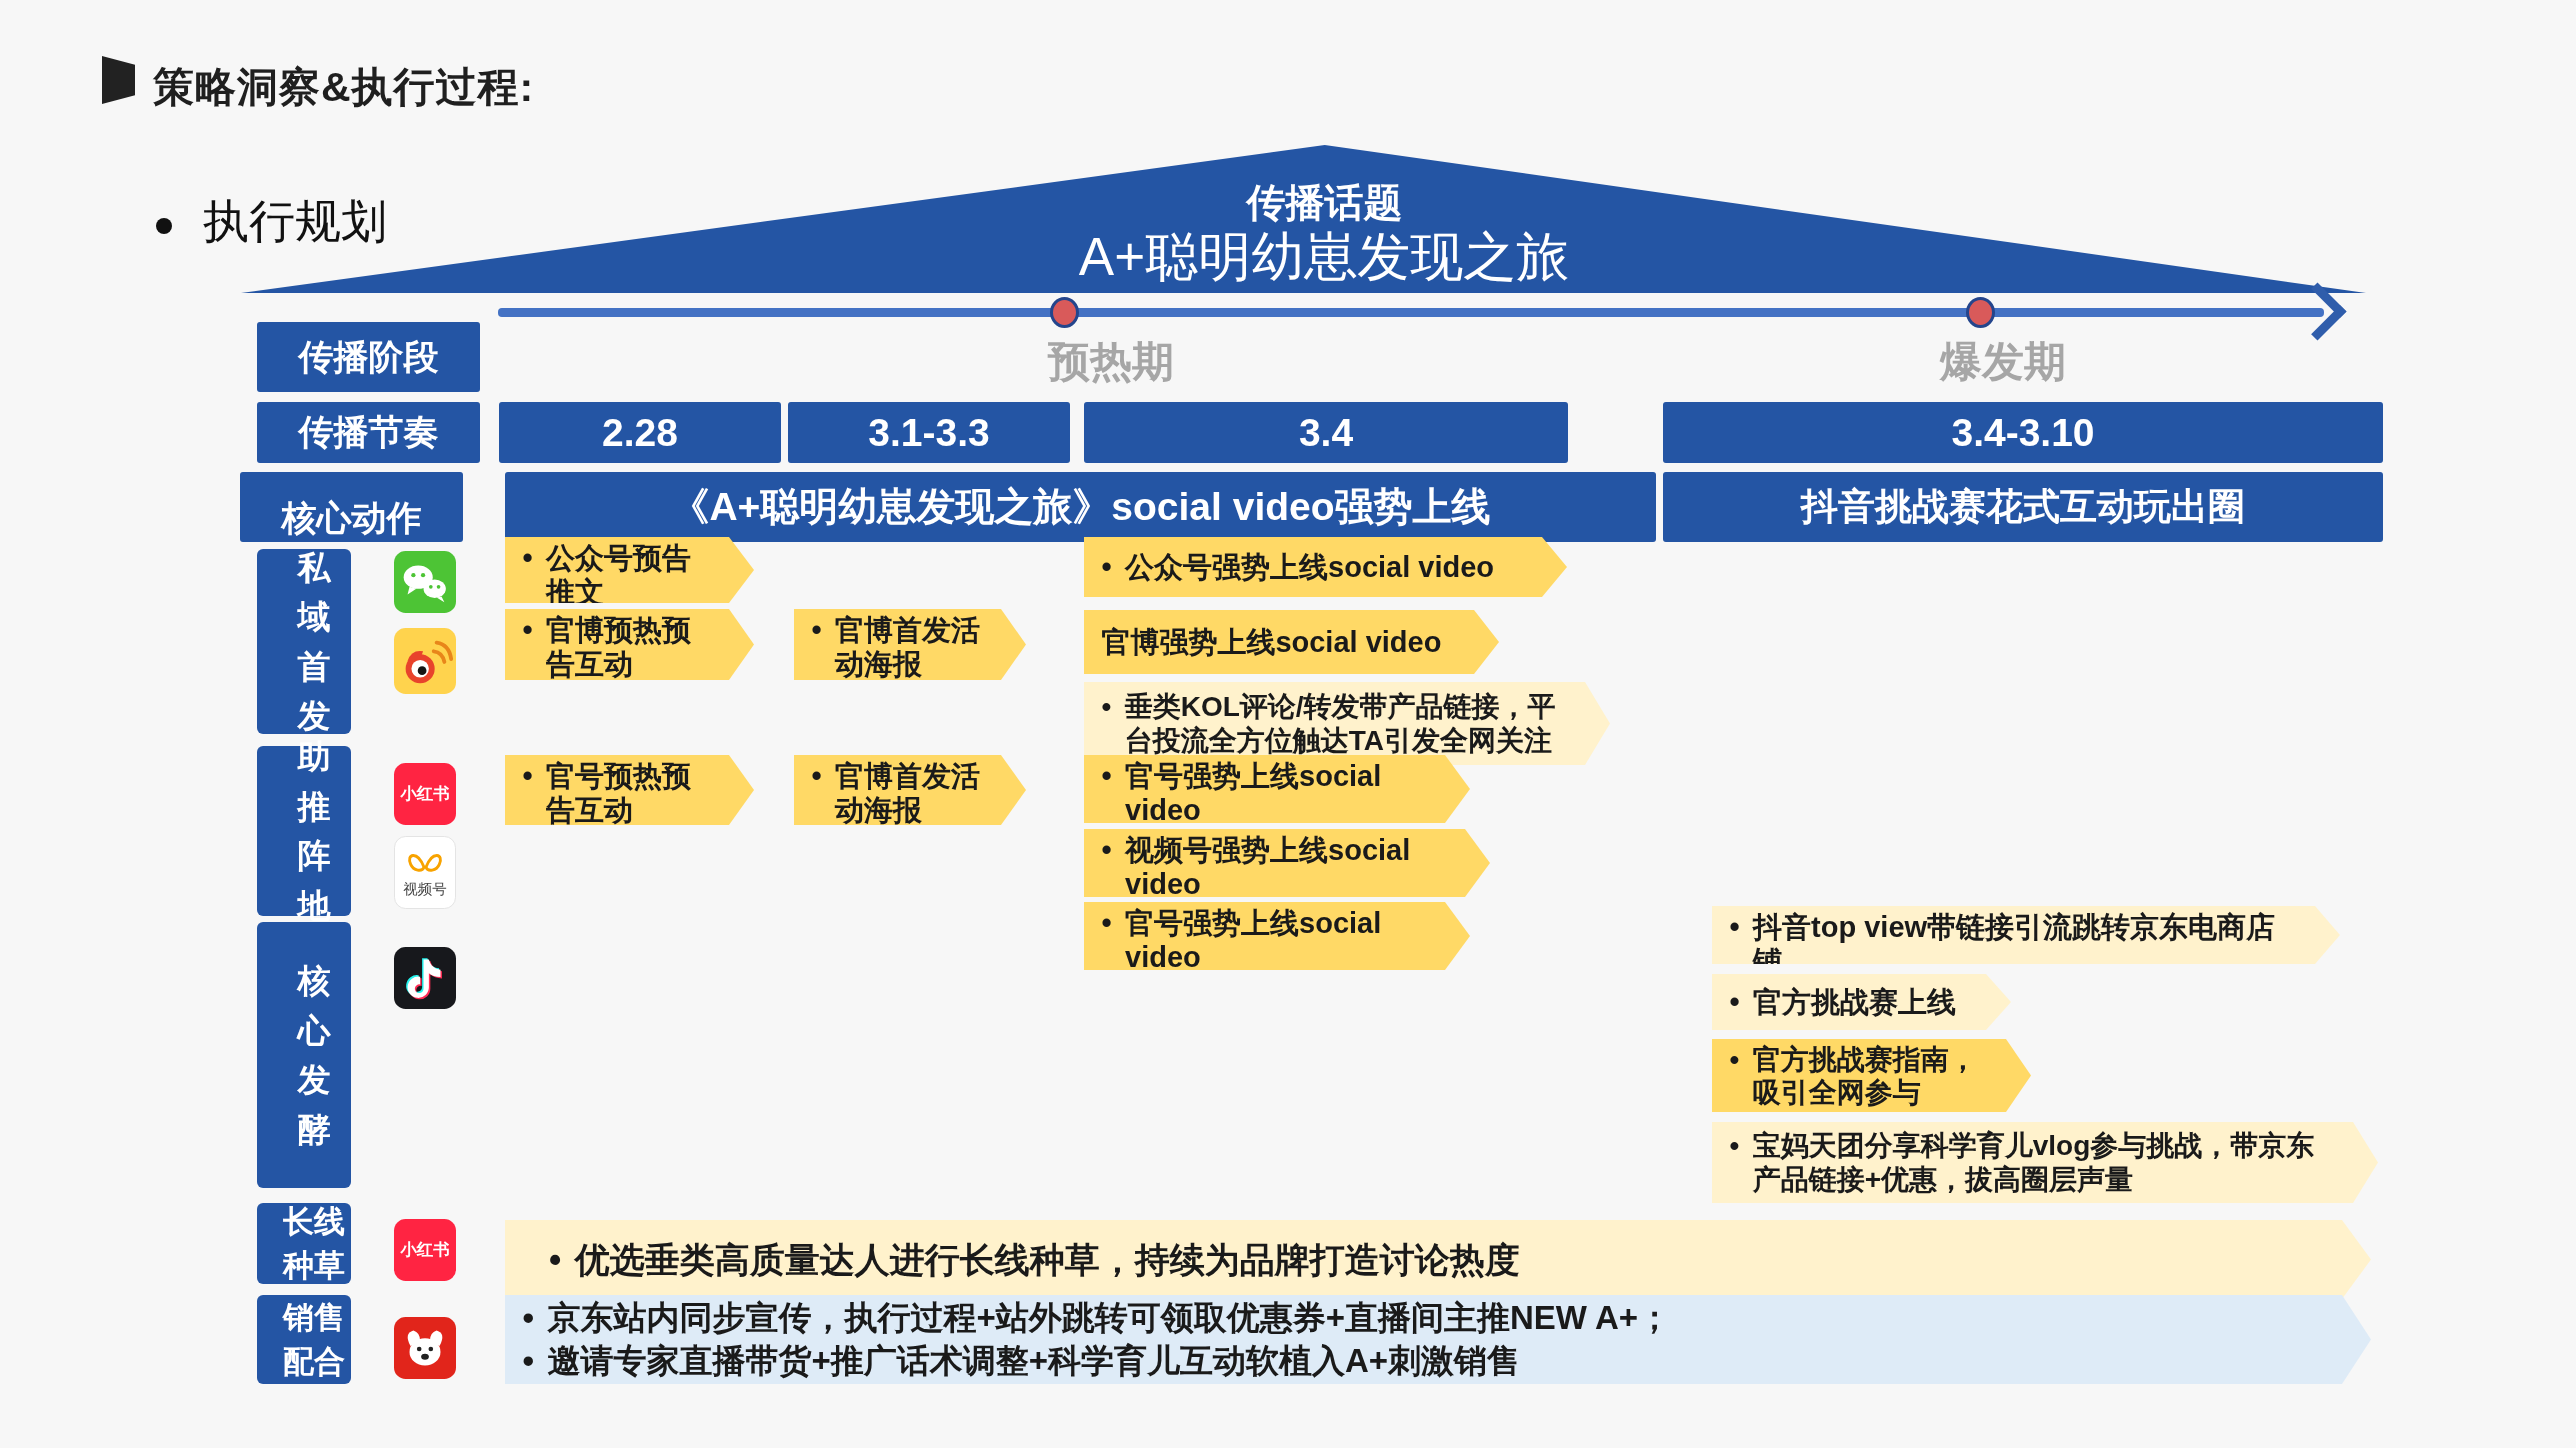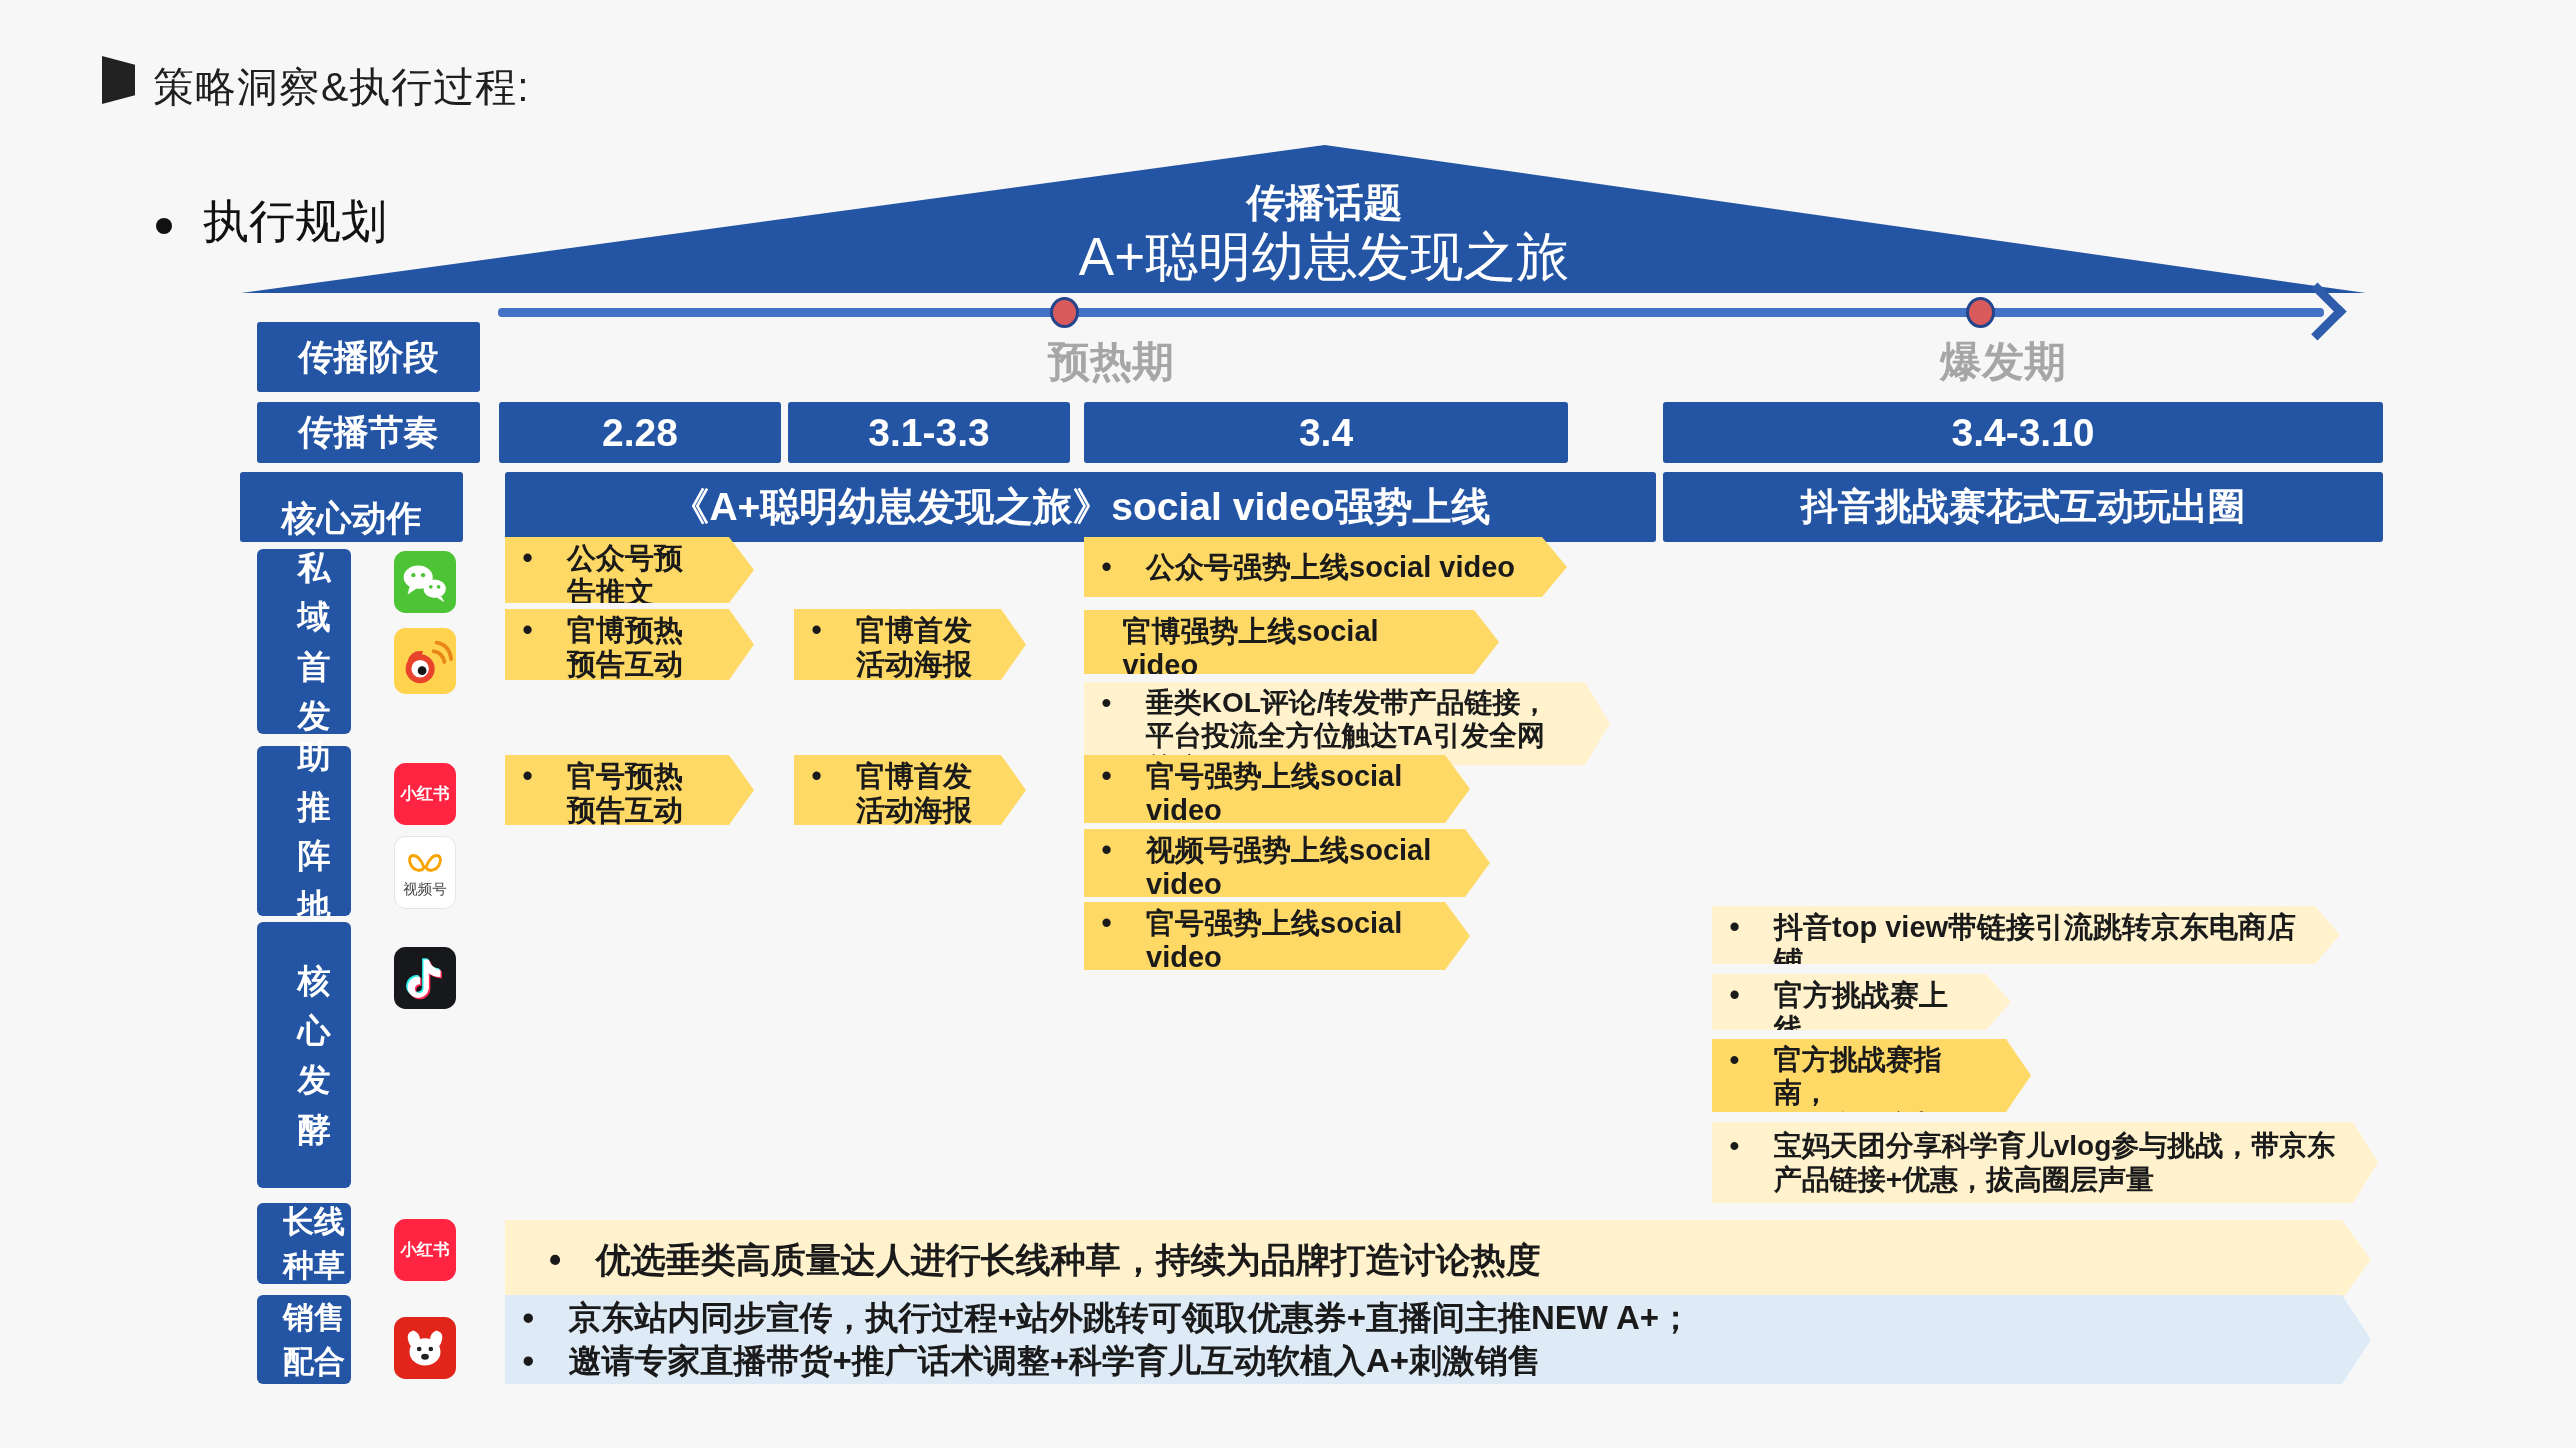--- a/index.html
+++ b/index.html
@@ -14,35 +14,35 @@
   .abs{position:absolute;box-sizing:border-box;}
   .bluebox{background:var(--primary-blue);color:#fff;font-weight:700;display:flex;align-items:center;justify-content:center;text-align:center;border-radius:2.9px;}
   .abox{clip-path:polygon(0 0,calc(100% - var(--tip,25px)) 0,100% 50%,calc(100% - var(--tip,25px)) 100%,0 100%);
         display:flex;padding:3.9px 42px 3.9px 17.4px;color:#1a1a1a;font-weight:700;font-size:29px;line-height:1.18;}
   .abox .inner{margin:auto 0;display:flex;align-items:flex-start;}
   .abox.yellow{background:var(--box-yellow);}
   .abox.cream{background:var(--box-cream);}
   .abox.blue{background:var(--box-lightblue);}
   .blt{flex:0 0 auto;margin-right:13.5px;}
   .blt::before{content:"•";}
-  .txt{white-space:pre-line;margin-left:21px;}
+  .txt{white-space:pre-line;}
   .sbar{background:var(--primary-blue);display:flex;align-items:center;justify-content:center;border-radius:6px;padding-left:20px;}
   .vlabel{width:42px;margin:0 auto;color:#fff;font-weight:700;font-size:33px;line-height:1.5;text-align:center;word-break:break-all;}
   .vlabel.two{width:77px;line-height:1.4;}
   .phase{color:var(--phase-gray);font-size:42px;font-weight:600;text-align:center;}
   .icon-tile{border-radius:11.6px;display:flex;align-items:center;justify-content:center;overflow:hidden;}
   .brow{display:flex;align-items:flex-start;font-weight:700;font-size:33px;line-height:1.3;color:#1a1a1a;}
 </style>
 </head>
 <body>
 
 <div id="slide">
 
   <div class="abs" style="left:102px;top:56px;width:33px;height:48px;background:#222;clip-path:polygon(0 0,100% 18%,100% 82%,0 100%);"></div>
-  <div class="abs" style="left:153px;top:60px;font-size:41px;font-weight:400;color:#1f1f1f;letter-spacing:1px;">策略洞察&amp;执行过程:</div>
+  <div class="abs" style="left:153px;top:60px;font-size:41px;font-weight:700;color:#1f1f1f;letter-spacing:1px;">策略洞察&amp;执行过程:</div>
 
   <div class="abs" style="left:156px;top:218px;width:16.4px;height:16.4px;border-radius:50%;background:#111;"></div>
   <div class="abs" style="left:203px;top:191px;font-size:46px;color:#111;">执行规划</div>
 
   <div class="abs" style="left:241px;top:145px;width:2125px;height:148px;background:var(--primary-blue);clip-path:polygon(51% 0,100% 100%,0 100%);"></div>
   <div class="abs" style="left:1112px;top:176px;width:425px;text-align:center;color:#fff;font-size:39px;font-weight:600;">传播话题</div>
   <div class="abs" style="left:986px;top:222px;width:676px;text-align:center;color:#fff;font-size:53px;font-weight:400;">A+聪明幼崽发现之旅</div>
 
   <div class="abs" style="left:498px;top:308px;width:1826px;height:8.7px;background:var(--timeline-blue);border-radius:3.9px;"></div>
   <div class="abs" style="left:2297px;top:291px;width:41px;height:41px;border-top:9.7px solid #2F5DAB;border-right:9.7px solid #2F5DAB;transform:rotate(45deg);"></div>

